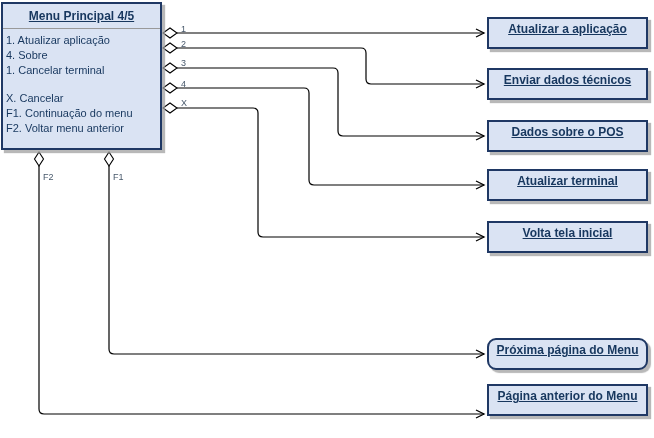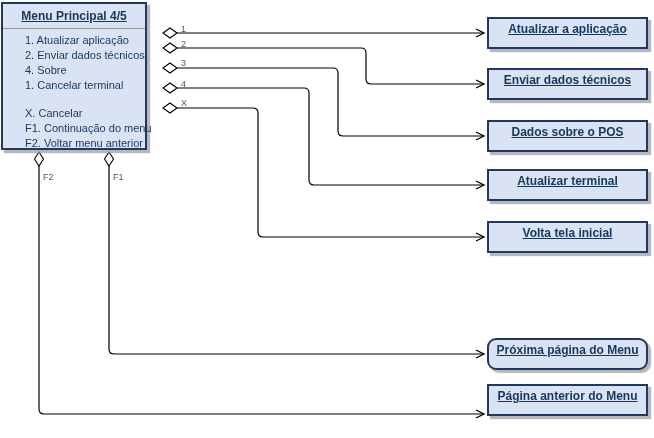--- a/index.html
+++ b/index.html
@@ -17,38 +17,38 @@
   }
   .connector-layer {
     position: absolute;
     left: 0; top: 0;
     width: 654px; height: 438px;
   }
   
   .menu-node {
     position: absolute;
     left: 1px; top: 2px;
-    width: 146px; height: 148px;
+    width: 161px; height: 148px;
     box-sizing: border-box;
     background: #dae3f3;
     border: 2px solid #1f3864;
     box-shadow: 3px 3px 1px rgba(160,160,160,0.75);
   }
   .menu-title {
     height: 24px;
     line-height: 25px;
     text-align: center;
     font-size: 12px;
     font-weight: bold;
     text-decoration: underline;
     color: #17375e;
     border-bottom: 1px solid #999999;
   }
   .menu-items {
-    padding: 4px 0 0 22px;
+    padding: 4px 0 0 3px;
   }
   .menu-item {
     font-size: 11px;
     line-height: 15px;
     color: #17375e;
     white-space: nowrap;
   }
   .menu-item.gap { margin-top: 13px; }
   
   .target-node {
@@ -106,21 +106,20 @@
     <path d="M 163 108 L 170 103 L 177 108 L 170 113 Z" fill="#ffffff" stroke="#000000" stroke-width="1.1"></path>
 
     <path d="M 39 152 L 43.5 159 L 39 166 L 34.5 159 Z" fill="#ffffff" stroke="#000000" stroke-width="1.1"></path>
     <path d="M 109 152 L 113.5 159 L 109 166 L 104.5 159 Z" fill="#ffffff" stroke="#000000" stroke-width="1.1"></path>
   </svg>
 
   <div class="menu-node">
     <div class="menu-title">Menu Principal 4/5</div>
     <div class="menu-items">
       <div class="menu-item">1. Atualizar aplicação</div>
-      <div class="menu-item">2. Enviar dados técnicos</div>
       <div class="menu-item">4. Sobre</div>
       <div class="menu-item">1. Cancelar terminal</div>
       <div class="menu-item gap">X. Cancelar</div>
       <div class="menu-item">F1. Continuação do menu</div>
       <div class="menu-item">F2. Voltar menu anterior</div>
     </div>
   </div>
 
   <span class="conn-label" style="left:181px; top:24px;">1</span>
   <span class="conn-label" style="left:181px; top:39px;">2</span>

